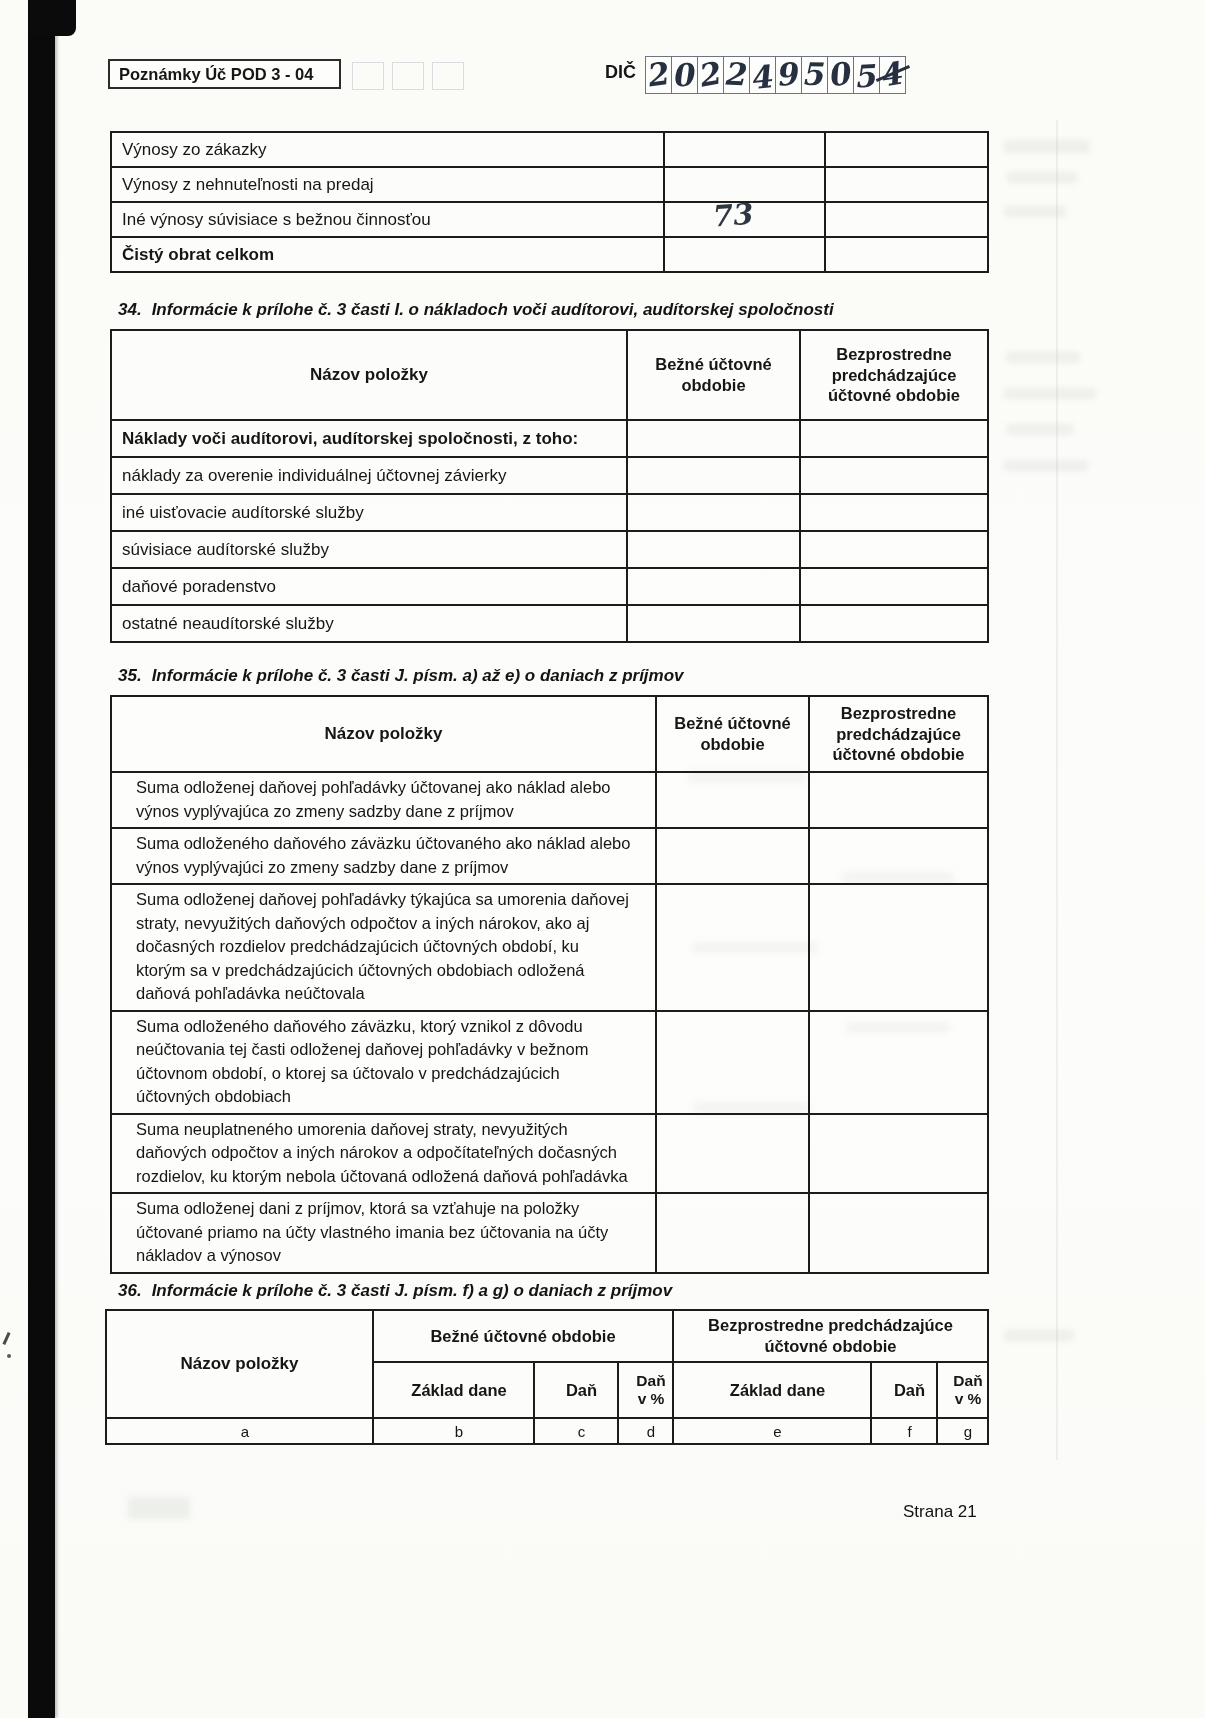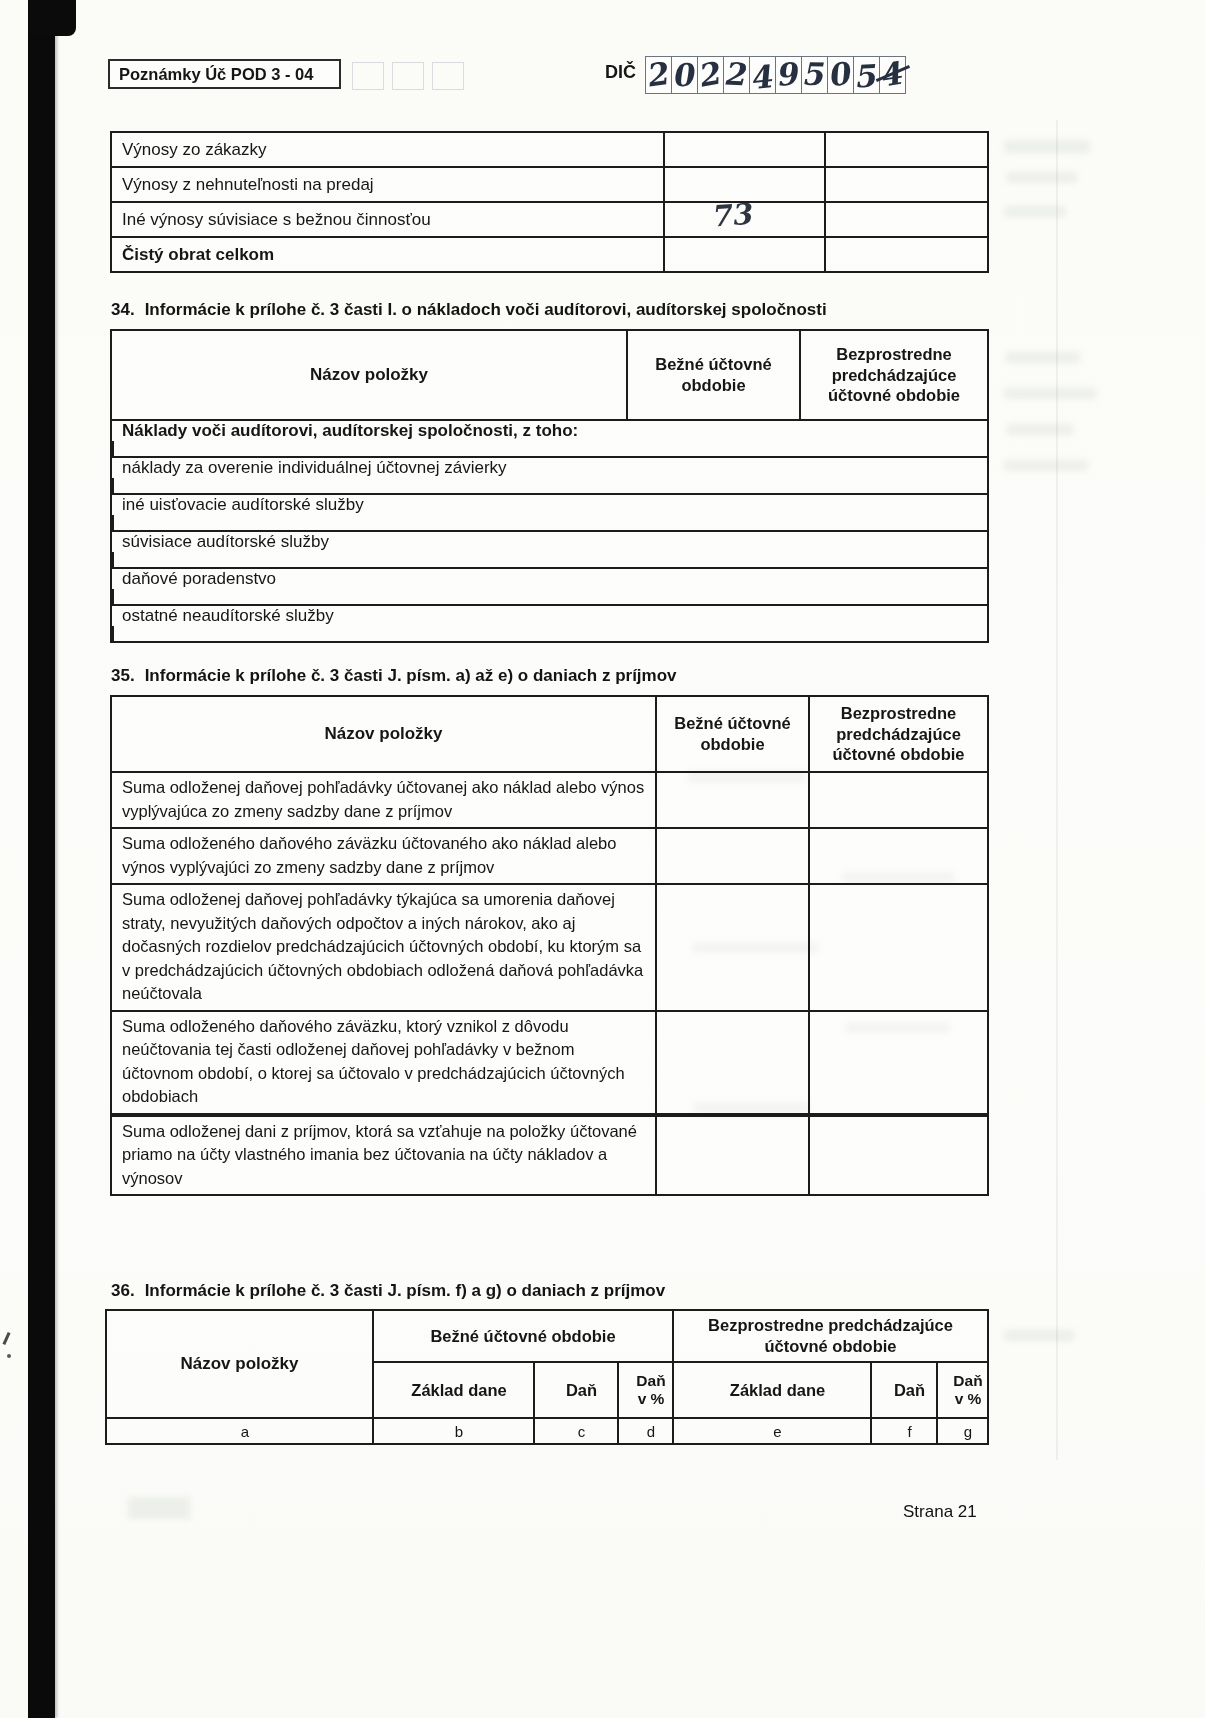--- a/index.html
+++ b/index.html
@@ -50,42 +50,42 @@
   
   .t1 { left:110px; top:131px; width:879px; }
   .t1 .row { height:33px; }
   .t1 .lbl { width:551px; display:flex; align-items:center; padding-left:10px; font-size:17px; }
   .t1 .v1 { width:161px; position:relative; }
   .t1 .v2 { flex:1; }
   .hw73 { position:absolute; left:48px; top:-5px; font-family:"DejaVu Serif", serif; font-style:italic; font-weight:700;
           font-size:29px; color:#2e3642; transform:rotate(-4deg); }
 
   
-  .sec-title { position:absolute; left:111px; font-size:17px; font-weight:bold; white-space:nowrap; color:#141414; }
+  .sec-title { position:absolute; left:118px; font-size:17px; font-weight:bold; white-space:nowrap; color:#141414;font-style:italic; }
   .sec-title .num { margin-right:10px; }
   .st34 { top:300px; } .st35 { top:666px; } .st36 { top:1281px; }
 
   
   .s34 { left:110px; top:329px; width:879px; }
   .s34 .hrow { height:88px; }
   .s34 .h-name { width:514px; display:flex; align-items:center; justify-content:center; font-weight:bold; font-size:17px; }
   .s34 .h-cur { width:173px; display:flex; align-items:center; justify-content:center; font-weight:bold; font-size:16.5px; text-align:center; line-height:1.25; padding:0 18px; }
   .s34 .h-prev { flex:1; display:flex; align-items:center; justify-content:center; font-weight:bold; font-size:16.5px; text-align:center; line-height:1.25; padding:0 14px; }
-  .s34 .drow { height:35px;flex-direction:column; }
+  .s34 .drow { height:35px; }
   .s34 .lbl { width:514px; display:flex; align-items:center; padding-left:10px; font-size:17px; }
   .s34 .v1 { width:173px; }
   .s34 .v2 { flex:1; }
 
   
   .s35 { left:110px; top:695px; width:879px; }
   .s35 .hrow { height:74px; }
   .s35 .h-name { width:543px; display:flex; align-items:center; justify-content:center; font-weight:bold; font-size:17px; }
   .s35 .h-cur { width:153px; display:flex; align-items:center; justify-content:center; font-weight:bold; font-size:16.5px; text-align:center; line-height:1.25; padding:0 10px; }
   .s35 .h-prev { flex:1; display:flex; align-items:center; justify-content:center; font-weight:bold; font-size:16.5px; text-align:center; line-height:1.25; padding:0 12px; }
-  .s35 .lbl { width:543px; padding:3px 10px 4px; font-size:16.5px; line-height:23.5px; }
+  .s35 .lbl { width:543px; padding:3px 24px 4px; font-size:16.5px; line-height:23.5px; }
   .s35 .v1 { width:153px; }
   .s35 .v2 { flex:1; }
 
   
   .s36 {
     position:absolute; left:105px; top:1309px;
     display:grid;
     grid-template-columns:265px 161px 84px 55px 198px 66px 51px;
     grid-template-rows:50px 56px 26px;
     border:2px solid #1c1c1c; box-sizing:content-box; background:rgba(255,255,255,0.35);
@@ -262,20 +262,21 @@
       <div class="cell lbl">Suma odloženej daňovej pohľadávky týkajúca sa umorenia daňovej straty, nevyužitých daňových odpočtov a iných nárokov, ako aj dočasných rozdielov predchádzajúcich účtovných období, ku ktorým sa v predchádzajúcich účtovných obdobiach odložená daňová pohľadávka neúčtovala</div>
       <div class="cell v v1"></div>
       <div class="cell v v2"></div>
     </div>
     <div class="row">
       <div class="cell lbl">Suma odloženého daňového záväzku, ktorý vznikol z dôvodu neúčtovania tej časti odloženej daňovej pohľadávky v bežnom účtovnom období, o ktorej sa účtovalo v predchádzajúcich účtovných obdobiach</div>
       <div class="cell v v1"></div>
       <div class="cell v v2"></div>
     </div>
     <div class="row">
+      <div class="cell lbl">Suma neuplatneného umorenia daňovej straty, nevyužitých daňových odpočtov a iných nárokov a odpočítateľných dočasných rozdielov, ku ktorým nebola účtovaná odložená daňová pohľadávka</div>
       <div class="cell v v1"></div>
       <div class="cell v v2"></div>
     </div>
     <div class="row">
       <div class="cell lbl">Suma odloženej dani z príjmov, ktorá sa vzťahuje na položky účtované priamo na účty vlastného imania bez účtovania na účty nákladov a výnosov</div>
       <div class="cell v v1"></div>
       <div class="cell v v2"></div>
     </div>
   </div>
 

